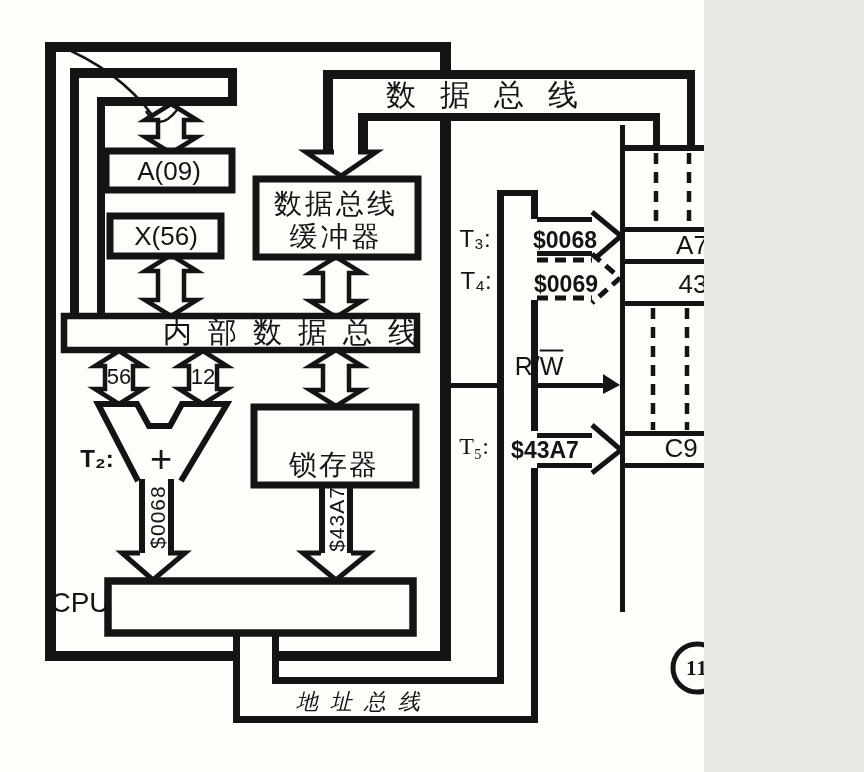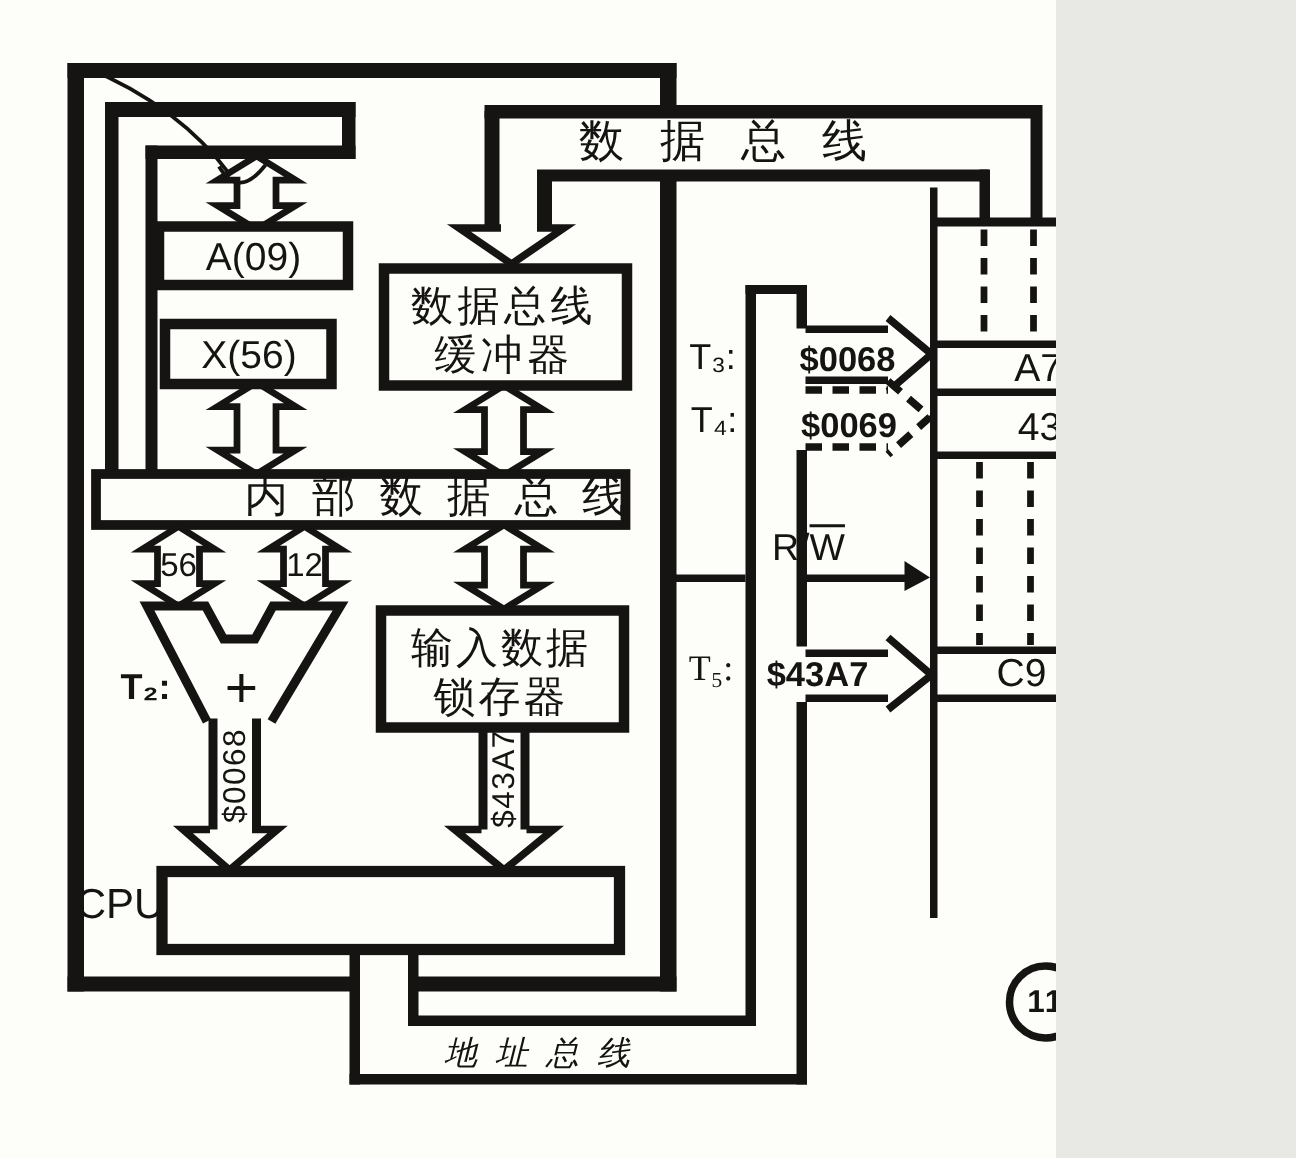--- a/index.html
+++ b/index.html
@@ -172,35 +172,34 @@
 <div class="lbl" style="left:336px;top:237px;font-size:28px;letter-spacing:3px;text-align:right;">缓冲器</div>
 
 <div class="lbl" style="left:250px;top:332px;font-size:29px;letter-spacing:16px;margin-left:48px;">内部数据总线</div>
 
 <div class="lbl" style="left:119px;top:377px;font-size:22px;">56</div>
 <div class="lbl" style="left:203px;top:377px;font-size:22px;">12</div>
 <div class="lbl" style="left:97px;top:459px;font-size:24px;font-weight:bold;">T₂:</div>
 <div class="lbl" style="left:161px;top:459px;font-size:38px;">+</div>
 <div class="lbl rot" style="left:157px;top:517px;font-size:21px;letter-spacing:1px;">$0068</div>
 
-<div class="lbl" style="left:334px;top:432px;font-size:28px;letter-spacing:2px;">输入数据</div>
 <div class="lbl" style="left:334px;top:465px;font-size:28px;letter-spacing:2px;">锁存器</div>
 <div class="lbl rot" style="left:336px;top:519px;font-size:21px;letter-spacing:1px;">$43A7</div>
 
 <div class="lbl" style="left:80px;top:603px;font-size:28px;">CPU</div>
 
 <div class="lbl" style="left:475px;top:239px;font-size:24px;">T₃:</div>
 <div class="lbl bold" style="left:565px;top:240px;font-size:23px;">$0068</div>
 <div class="lbl" style="left:476px;top:281px;font-size:24px;">T₄:</div>
 <div class="lbl bold" style="left:566px;top:284px;font-size:23px;">$0069</div>
 <div class="lbl" style="left:474px;top:446px;font-size:24px;font-family:Liberation Serif, serif;">T₅:</div>
 <div class="lbl bold" style="left:545px;top:450px;font-size:23px;">$43A7</div>
 
 <div class="lbl" style="left:539px;top:366px;font-size:25px;"><span>R/</span><span class="ov">W</span></div>
 
 <div class="lbl" style="left:692px;top:245px;font-size:26px;">A7</div>
 <div class="lbl" style="left:693px;top:284px;font-size:26px;">43</div>
 <div class="lbl" style="left:681px;top:448px;font-size:26px;">C9</div>
 <div class="vert" style="left:782px;top:248px;font-size:31px;letter-spacing:4px;">存贮器</div>
 
-<div class="lbl bold" style="left:697px;top:668px;font-size:21px;letter-spacing:1px;">11</div>
+<div class="lbl bold" style="left:697px;top:668px;font-size:21px;letter-spacing:1px;font-family:Liberation Serif, serif;">11</div>
 
 </div>
 
 </body></html>

